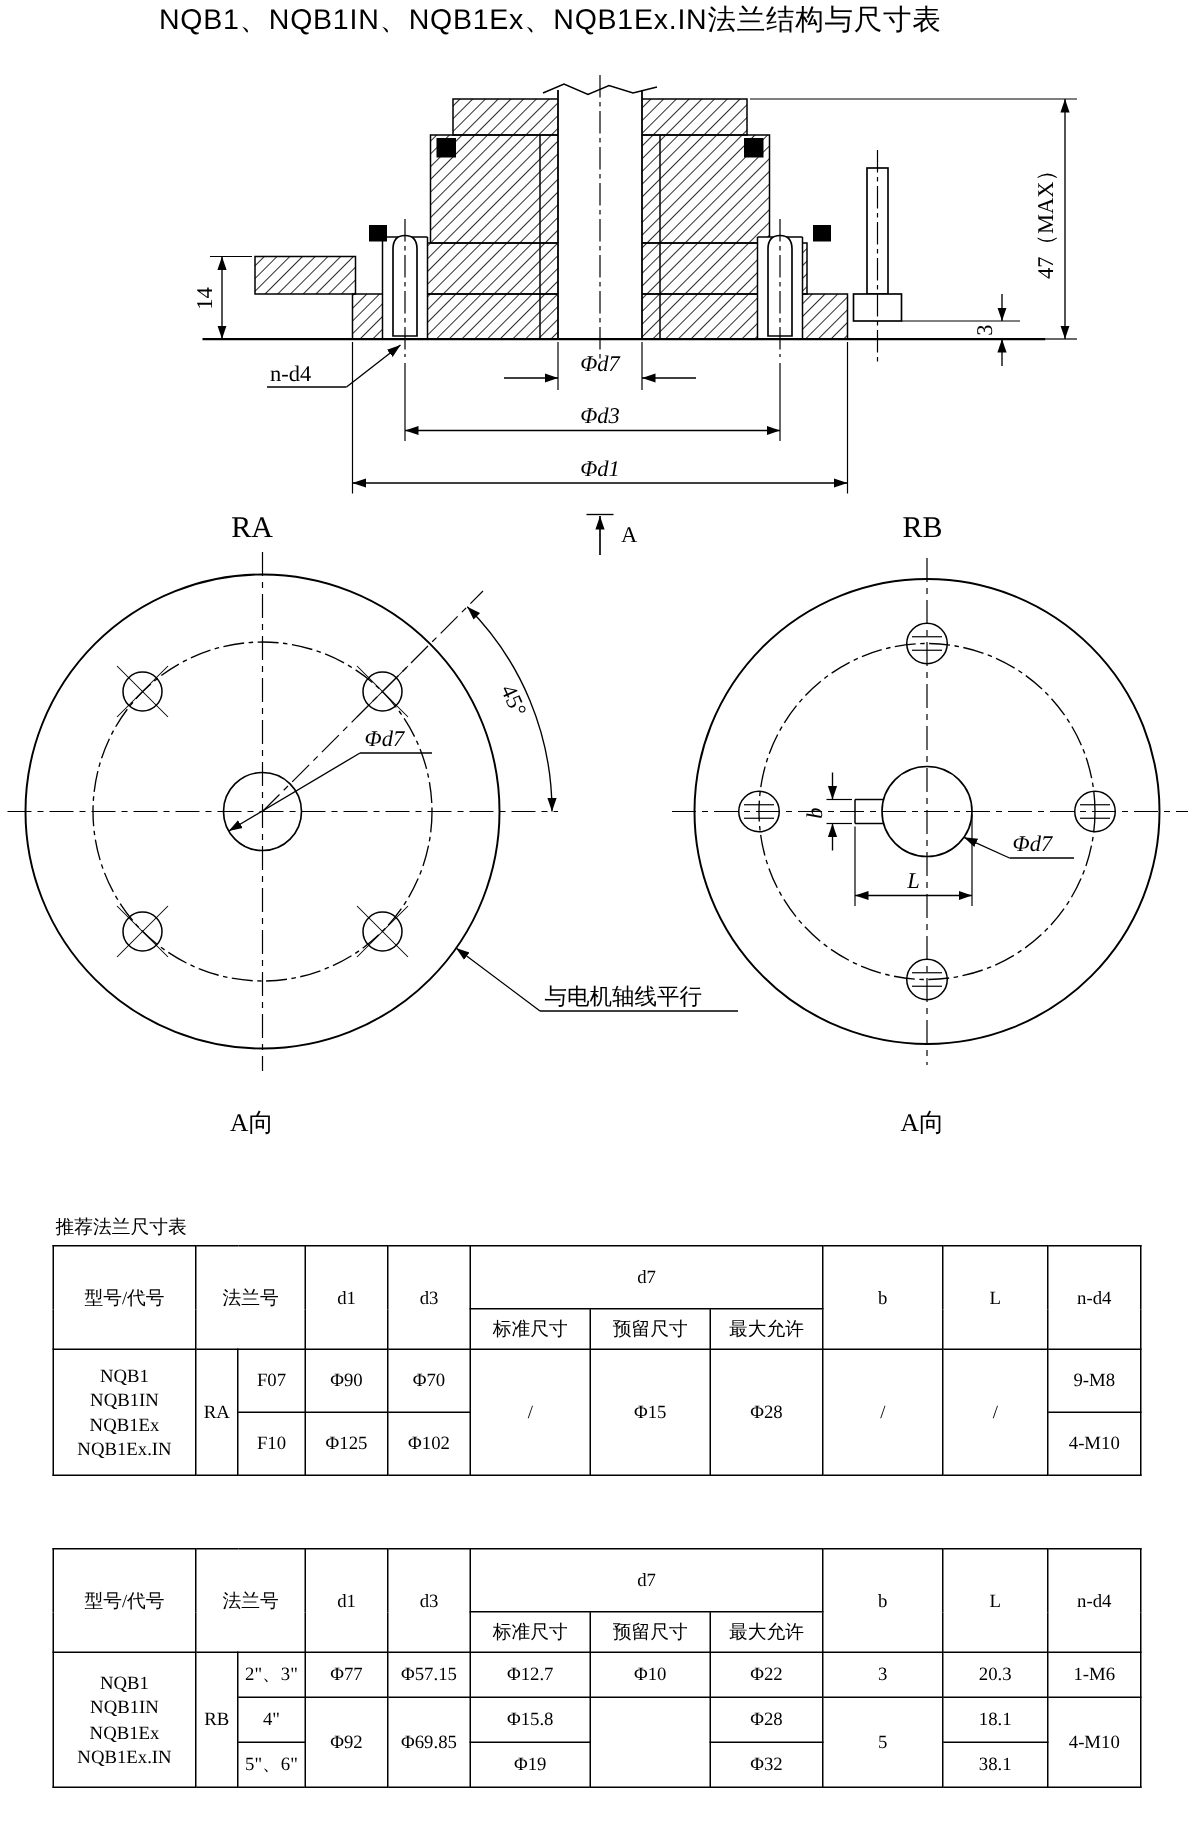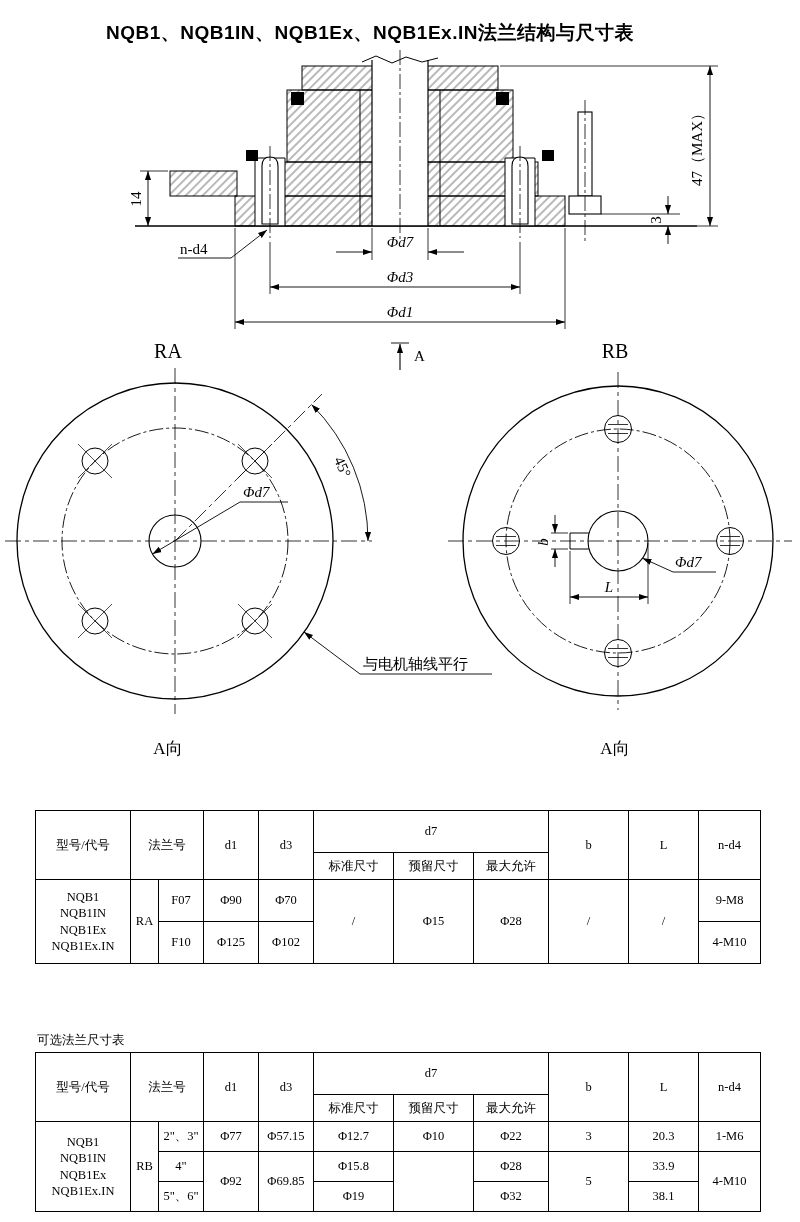--- a/index.html
+++ b/index.html
@@ -1,18 +1,18 @@
 <!DOCTYPE html>
 <html><head>
 <meta charset="utf-8">
 <style>
   html,body{margin:0;padding:0;background:#fff;}
   .page{position:relative;width:800px;height:1222px;background:#fff;color:#000;
         font-family:"Liberation Serif","DejaVu Serif",serif;overflow:hidden;}
-  .title{position:absolute;left:106px;top:20px;font-size:19px;font-weight:bold;white-space:nowrap;
+  .title{position:absolute;left:106px;top:0;font-size:19px;font-weight:normal;white-space:nowrap;
          font-family:"Liberation Sans","DejaVu Sans",sans-serif;letter-spacing:.5px;}
   .drawing{position:absolute;left:0;top:46px;}
   svg text{font-family:"Liberation Serif","DejaVu Serif",serif;fill:#000;}
   .dimtxt{font-size:15px;}
   .dimtxt-i{font-size:15px;font-style:italic;}
   .viewtitle{font-size:20px;}
   .viewcap{font-size:17px;}
   .notetxt{font-size:15px;}
   .tbl-section{position:absolute;left:35px;width:726px;}
   .t1{top:810px;} .t2{top:1032px;}
@@ -219,20 +219,21 @@
       <text class="dimtxt-i" x="609" y="546" text-anchor="middle" stroke="none">L</text>
 
       <line x1="642.6" y1="512.2" x2="673" y2="526" stroke-width="0.9" marker-start="url(#arr)"></line>
       <line x1="673" y1="526" x2="716" y2="526" stroke-width="0.9"></line>
       <text class="dimtxt-i" x="675" y="521" stroke="none">Φd7</text>
       <text class="viewcap" x="615" y="708" text-anchor="middle" stroke="none">A向</text>
     </g>
   </svg>
 
   <div class="tbl-section t1">
+    <div class="tbl-caption">推荐法兰尺寸表</div>
     <table class="dim">
       <colgroup>
         <col style="width:95px">
           <col style="width:28px">
           <col style="width:45px">
         <col style="width:55px">
           <col style="width:55px">
           <col style="width:80px">
         <col style="width:80px">
           <col style="width:75px">
@@ -278,21 +279,20 @@
         <td>F10</td>
         <td>Φ125</td>
         <td>Φ102</td>
         <td>4-M10</td>
       </tr>
     </tbody>
       </table>
   </div>
 
   <div class="tbl-section t2">
-    <div class="tbl-caption">可选法兰尺寸表</div>
     <table class="dim">
       <colgroup>
         <col style="width:95px">
           <col style="width:28px">
           <col style="width:45px">
         <col style="width:55px">
           <col style="width:55px">
           <col style="width:80px">
         <col style="width:80px">
           <col style="width:75px">
@@ -335,21 +335,21 @@
         <td>1-M6</td>
       </tr>
       <tr class="b2">
         <td>4"</td>
         <td rowspan="2">Φ92</td>
         <td rowspan="2">Φ69.85</td>
         <td>Φ15.8</td>
         <td rowspan="2"></td>
         <td>Φ28</td>
         <td rowspan="2">5</td>
-        <td>33.9</td>
+        <td>18.1</td>
         <td rowspan="2">4-M10</td>
       </tr>
       <tr class="b2">
         <td>5"、6"</td>
         <td>Φ19</td>
         <td>Φ32</td>
         <td>38.1</td>
       </tr>
     </tbody>
       </table>

